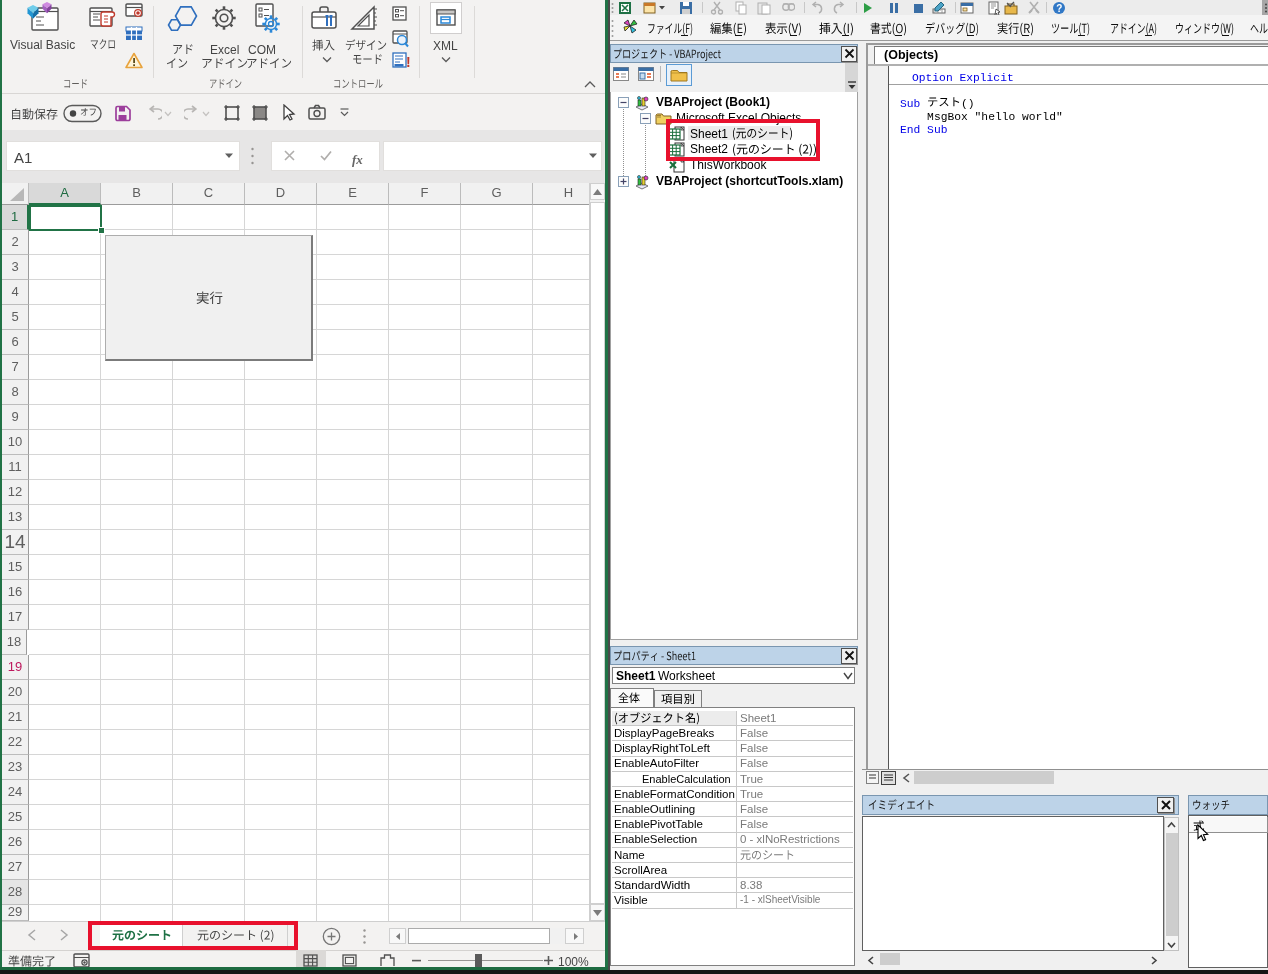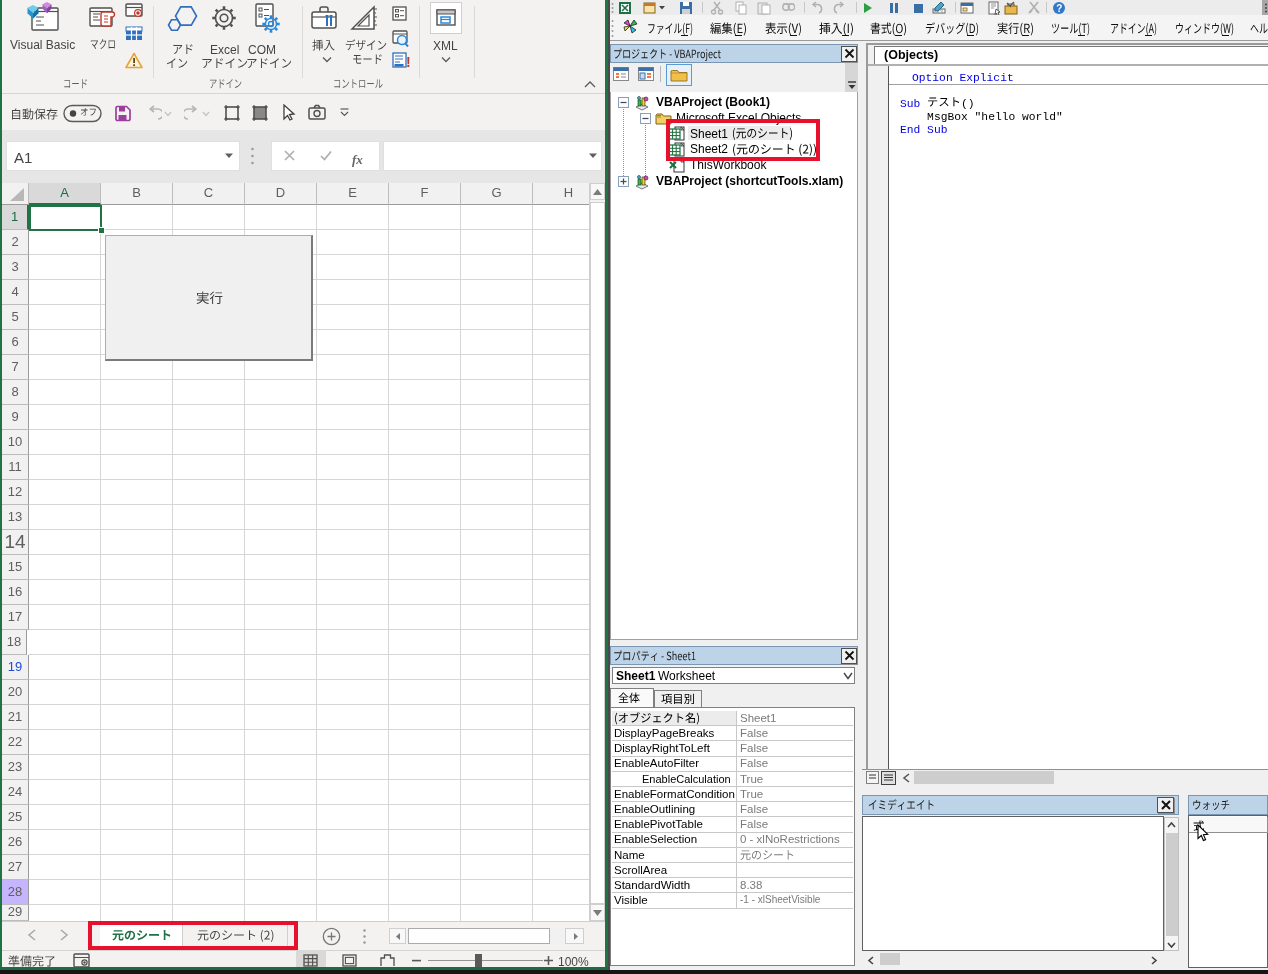--- a/index.html
+++ b/index.html
@@ -294,30 +294,30 @@
 <div class="a" style="left:2px;top:405px;width:27px;height:25px;background:#f1f1f1;border-right:1px solid #9b9b9b;border-bottom:1px solid #bcbcbc;color:#5f5f5f;font-size:13px;text-align:center;line-height:23px">9</div>
 <div class="a" style="left:2px;top:430px;width:27px;height:25px;background:#f1f1f1;border-right:1px solid #9b9b9b;border-bottom:1px solid #bcbcbc;color:#5f5f5f;font-size:13px;text-align:center;line-height:23px">10</div>
 <div class="a" style="left:2px;top:455px;width:27px;height:25px;background:#f1f1f1;border-right:1px solid #9b9b9b;border-bottom:1px solid #bcbcbc;color:#5f5f5f;font-size:13px;text-align:center;line-height:23px">11</div>
 <div class="a" style="left:2px;top:480px;width:27px;height:25px;background:#f1f1f1;border-right:1px solid #9b9b9b;border-bottom:1px solid #bcbcbc;color:#5f5f5f;font-size:13px;text-align:center;line-height:23px">12</div>
 <div class="a" style="left:2px;top:505px;width:27px;height:25px;background:#f1f1f1;border-right:1px solid #9b9b9b;border-bottom:1px solid #bcbcbc;color:#5f5f5f;font-size:13px;text-align:center;line-height:23px">13</div>
 <div class="a" style="left:2px;top:530px;width:27px;height:25px;background:#f1f1f1;border-right:1px solid #9b9b9b;border-bottom:1px solid #bcbcbc;color:#5f5f5f;font-size:19px;text-align:center;line-height:23px">14</div>
 <div class="a" style="left:2px;top:555px;width:27px;height:25px;background:#f1f1f1;border-right:1px solid #9b9b9b;border-bottom:1px solid #bcbcbc;color:#5f5f5f;font-size:13px;text-align:center;line-height:23px">15</div>
 <div class="a" style="left:2px;top:580px;width:27px;height:25px;background:#f1f1f1;border-right:1px solid #9b9b9b;border-bottom:1px solid #bcbcbc;color:#5f5f5f;font-size:13px;text-align:center;line-height:23px">16</div>
 <div class="a" style="left:2px;top:605px;width:27px;height:25px;background:#f1f1f1;border-right:1px solid #9b9b9b;border-bottom:1px solid #bcbcbc;color:#5f5f5f;font-size:13px;text-align:center;line-height:23px">17</div>
 <div class="a" style="left:2px;top:630px;width:25px;height:25px;background:#f1f1f1;border-right:1px solid #9b9b9b;border-bottom:1px solid #bcbcbc;color:#5f5f5f;font-size:13px;text-align:center;line-height:23px">18</div>
-<div class="a" style="left:2px;top:655px;width:27px;height:25px;background:#f1f1f1;border-right:1px solid #9b9b9b;border-bottom:1px solid #bcbcbc;color:#1d4ed8;font-size:13px;text-align:center;line-height:23px">19</div>
+<div class="a" style="left:2px;top:655px;width:27px;height:25px;background:#f1f1f1;border-right:1px solid #9b9b9b;border-bottom:1px solid #bcbcbc;color:#be185d;font-size:13px;text-align:center;line-height:23px">19</div>
 <div class="a" style="left:2px;top:680px;width:27px;height:25px;background:#f1f1f1;border-right:1px solid #9b9b9b;border-bottom:1px solid #bcbcbc;color:#5f5f5f;font-size:13px;text-align:center;line-height:23px">20</div>
 <div class="a" style="left:2px;top:705px;width:27px;height:25px;background:#f1f1f1;border-right:1px solid #9b9b9b;border-bottom:1px solid #bcbcbc;color:#5f5f5f;font-size:13px;text-align:center;line-height:23px">21</div>
 <div class="a" style="left:2px;top:730px;width:27px;height:25px;background:#f1f1f1;border-right:1px solid #9b9b9b;border-bottom:1px solid #bcbcbc;color:#5f5f5f;font-size:13px;text-align:center;line-height:23px">22</div>
 <div class="a" style="left:2px;top:755px;width:27px;height:25px;background:#f1f1f1;border-right:1px solid #9b9b9b;border-bottom:1px solid #bcbcbc;color:#5f5f5f;font-size:13px;text-align:center;line-height:23px">23</div>
 <div class="a" style="left:2px;top:780px;width:27px;height:25px;background:#f1f1f1;border-right:1px solid #9b9b9b;border-bottom:1px solid #bcbcbc;color:#5f5f5f;font-size:13px;text-align:center;line-height:23px">24</div>
 <div class="a" style="left:2px;top:805px;width:27px;height:25px;background:#f1f1f1;border-right:1px solid #9b9b9b;border-bottom:1px solid #bcbcbc;color:#5f5f5f;font-size:13px;text-align:center;line-height:23px">25</div>
 <div class="a" style="left:2px;top:830px;width:27px;height:25px;background:#f1f1f1;border-right:1px solid #9b9b9b;border-bottom:1px solid #bcbcbc;color:#5f5f5f;font-size:13px;text-align:center;line-height:23px">26</div>
 <div class="a" style="left:2px;top:855px;width:27px;height:25px;background:#f1f1f1;border-right:1px solid #9b9b9b;border-bottom:1px solid #bcbcbc;color:#5f5f5f;font-size:13px;text-align:center;line-height:23px">27</div>
-<div class="a" style="left:2px;top:880px;width:27px;height:25px;background:#c4b5fd;border-right:1px solid #9b9b9b;border-bottom:1px solid #bcbcbc;color:#5f5f5f;font-size:13px;text-align:center;line-height:23px">28</div>
+<div class="a" style="left:2px;top:880px;width:27px;height:25px;background:#e5e5e5;border-right:1px solid #9b9b9b;border-bottom:1px solid #bcbcbc;color:#5f5f5f;font-size:13px;text-align:center;line-height:23px">28</div>
 <div class="a" style="left:2px;top:905px;width:27px;height:16px;background:#f1f1f1;border-right:1px solid #9b9b9b;border-bottom:1px solid #bcbcbc;color:#5f5f5f;font-size:13px;text-align:center;line-height:14px">29</div>
 <div class="a" style="left:29px;top:205px;width:560px;height:716px;background:#fff;background-image:linear-gradient(to right,#d6d6d6 1px,transparent 1px),linear-gradient(to bottom,#d6d6d6 1px,transparent 1px);background-size:72px 25px;background-position:-1px -1px"></div>
 <div class="a" style="left:29px;top:205px;width:73px;height:26px;border:2px solid #217346;background:#fff"></div>
 <div class="a" style="left:98px;top:227px;width:7px;height:7px;background:#217346;border:1px solid #fff"></div>
 <div class="a" style="left:105px;top:235px;width:208px;height:126px;background:#f0f0f0;border:1px solid #adadad;border-right:2px solid #7b7b7b;border-bottom:2px solid #7b7b7b"></div>
 <svg class="a" style="left:196px;top:291.1px;overflow:visible" width="29" height="18">
         <path d="M6.2 0.5H7.2V2.5H6.2ZM1.0 1.9H12.4V4.5H11.4V2.8H2.0V4.5H1.0ZM2.2 4.3H11.4V5.2H2.2ZM0.8 8.5H12.7V9.4H0.8ZM2.4 6.4H11.2V7.3H2.4ZM7.4 8.7Q8.1 10.2 9.5 11.0Q10.9 11.8 12.9 12.1Q12.7 12.3 12.5 12.5Q12.4 12.8 12.3 13.0Q10.8 12.7 9.7 12.2Q8.6 11.7 7.8 10.9Q7.0 10.1 6.5 9.0ZM6.2 3.2H7.2V6.6Q7.2 7.3 7.1 8.0Q7.0 8.7 6.7 9.4Q6.3 10.1 5.7 10.7Q5.0 11.3 4.0 11.9Q2.9 12.5 1.3 13.0Q1.3 12.9 1.2 12.7Q1.1 12.5 0.9 12.4Q0.8 12.2 0.7 12.1Q2.2 11.7 3.2 11.2Q4.2 10.7 4.8 10.1Q5.4 9.6 5.7 9.0Q6.0 8.4 6.1 7.8Q6.2 7.2 6.2 6.6Z M19.4 1.4H26.0V2.3H19.4ZM23.3 5.4H24.4V11.7Q24.4 12.1 24.2 12.4Q24.1 12.6 23.7 12.8Q23.4 12.9 22.8 12.9Q22.2 12.9 21.2 12.9Q21.2 12.7 21.1 12.4Q21.0 12.2 20.9 11.9Q21.3 11.9 21.8 11.9Q22.2 12.0 22.5 12.0Q22.9 11.9 23.0 11.9Q23.2 11.9 23.2 11.9Q23.3 11.8 23.3 11.7ZM18.8 5.1H26.4V6.0H18.8ZM16.1 6.1 17.0 5.2 17.1 5.3V13.0H16.1ZM17.6 3.4 18.6 3.8Q18.1 4.6 17.4 5.5Q16.7 6.3 16.0 7.1Q15.3 7.8 14.6 8.4Q14.5 8.3 14.3 8.1Q14.2 8.0 14.1 7.8Q13.9 7.6 13.8 7.5Q14.5 7.0 15.2 6.4Q15.9 5.7 16.6 5.0Q17.2 4.2 17.6 3.4ZM17.1 0.5 18.1 0.9Q17.6 1.5 17.0 2.1Q16.5 2.7 15.8 3.3Q15.2 3.9 14.6 4.3Q14.5 4.2 14.4 4.0Q14.3 3.9 14.2 3.7Q14.1 3.6 14.0 3.5Q14.5 3.1 15.1 2.6Q15.7 2.1 16.2 1.6Q16.8 1.0 17.1 0.5Z" fill="#3f3f3f"></path>
       </svg>
 <div class="a" style="left:589px;top:183px;width:16px;height:738px;background:#f1f1f1;border-left:1px solid #cfcfcf"></div>
 <div class="" style="left:590px;top:183px;width:15px;height:17px;background:#f8f8f8;border:1px solid #cfcfcf"></div>

